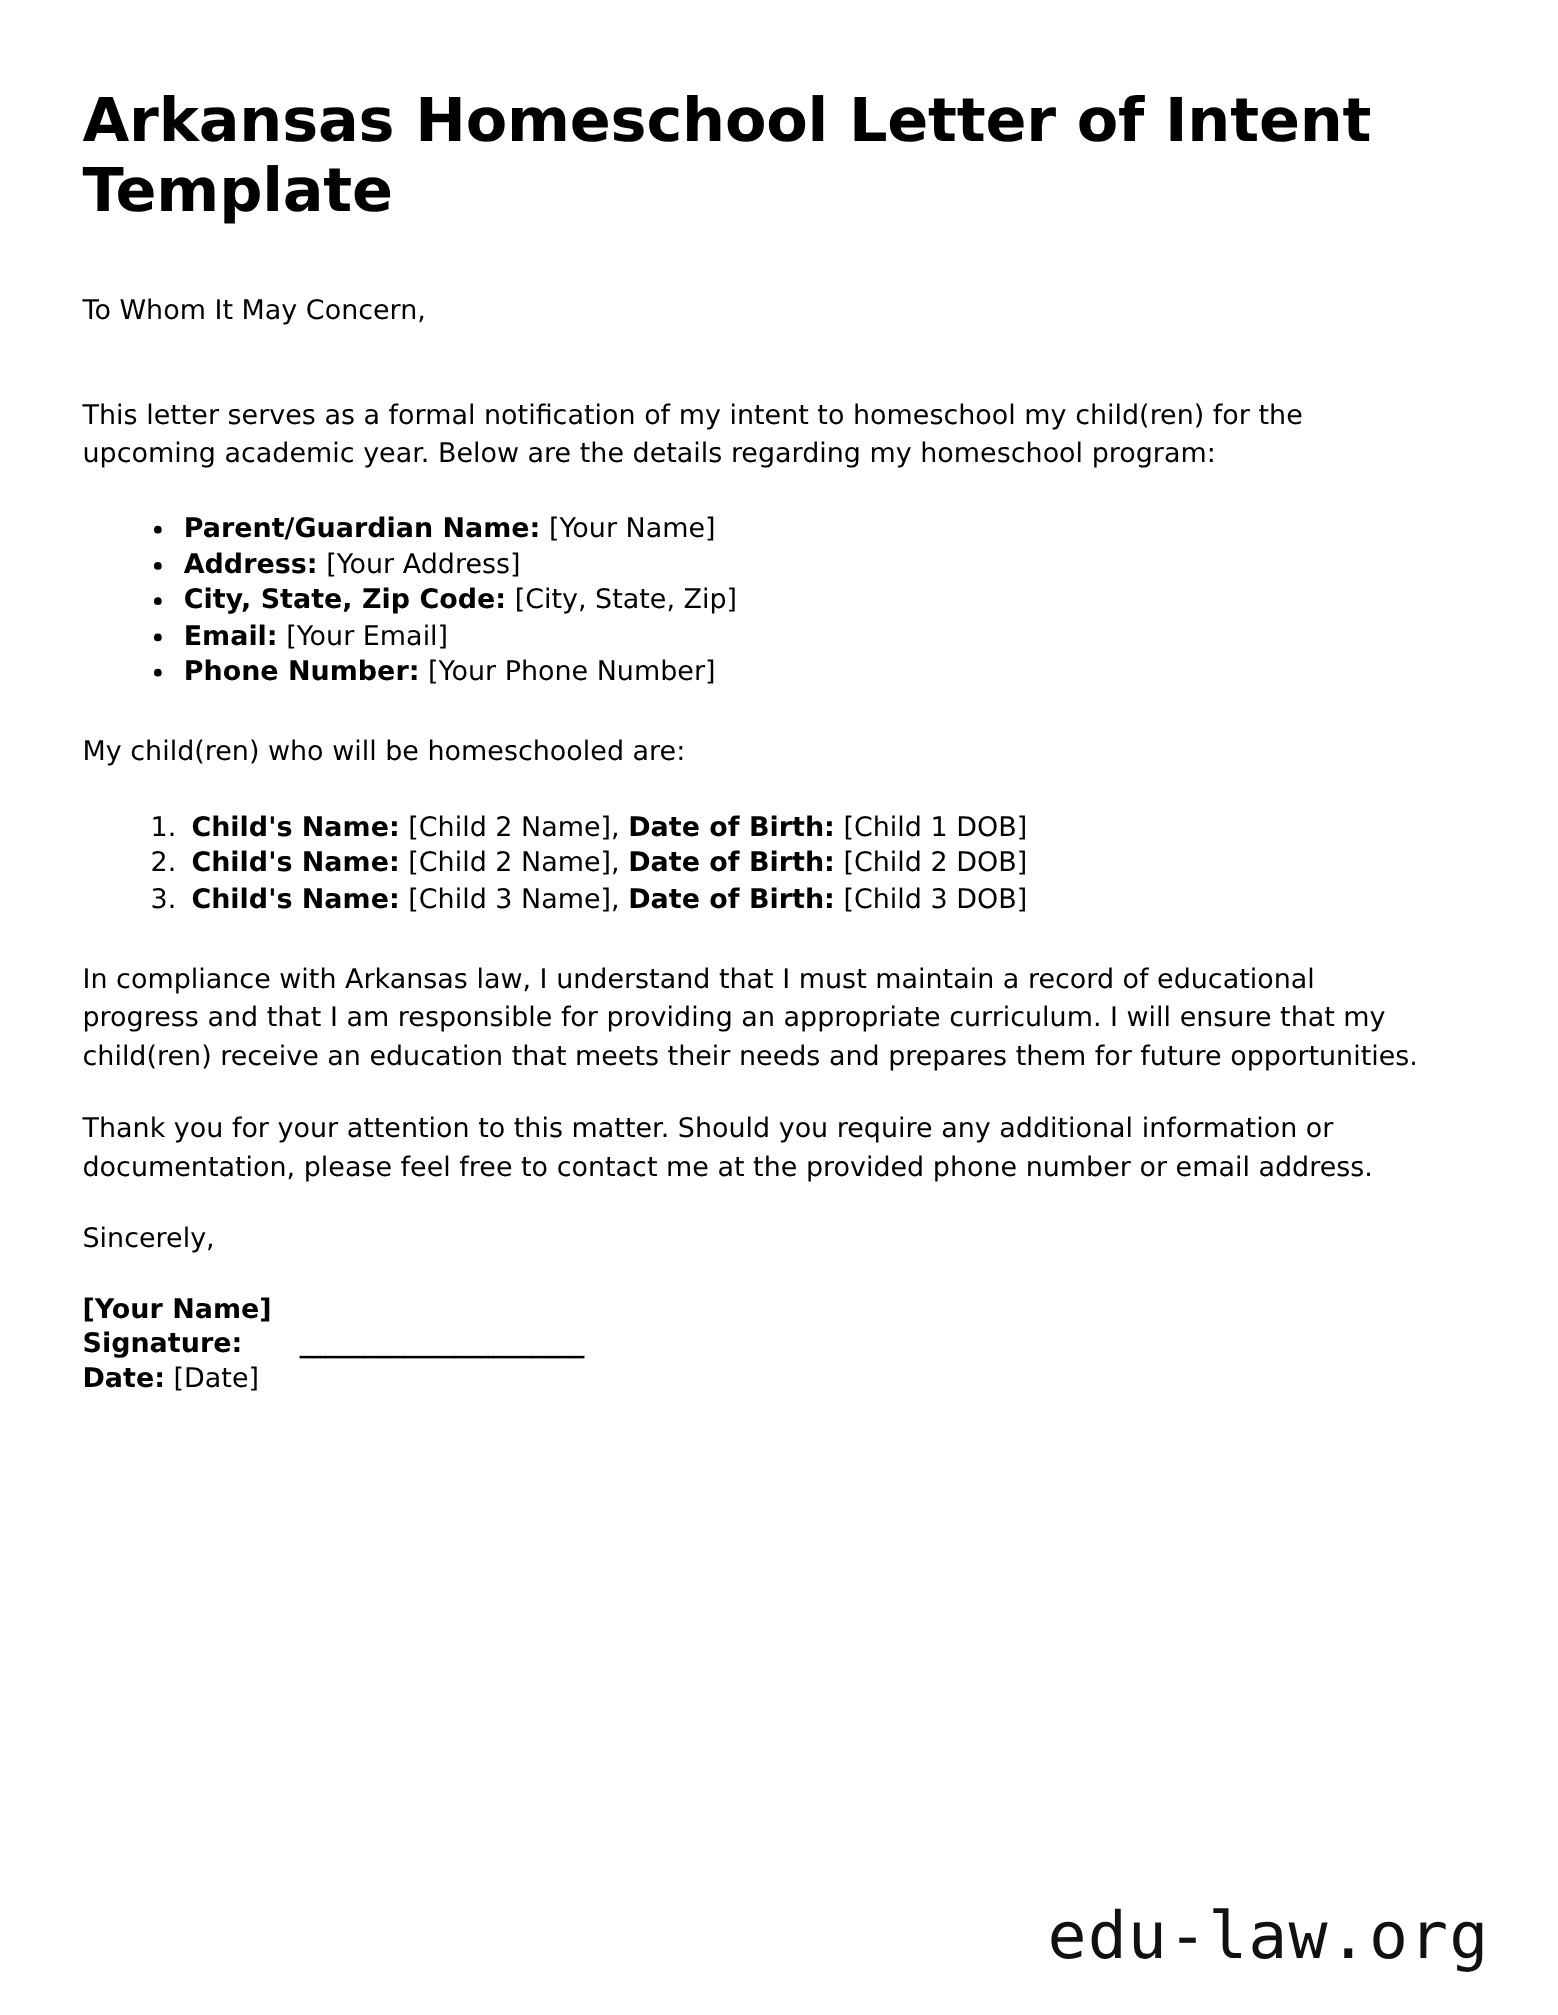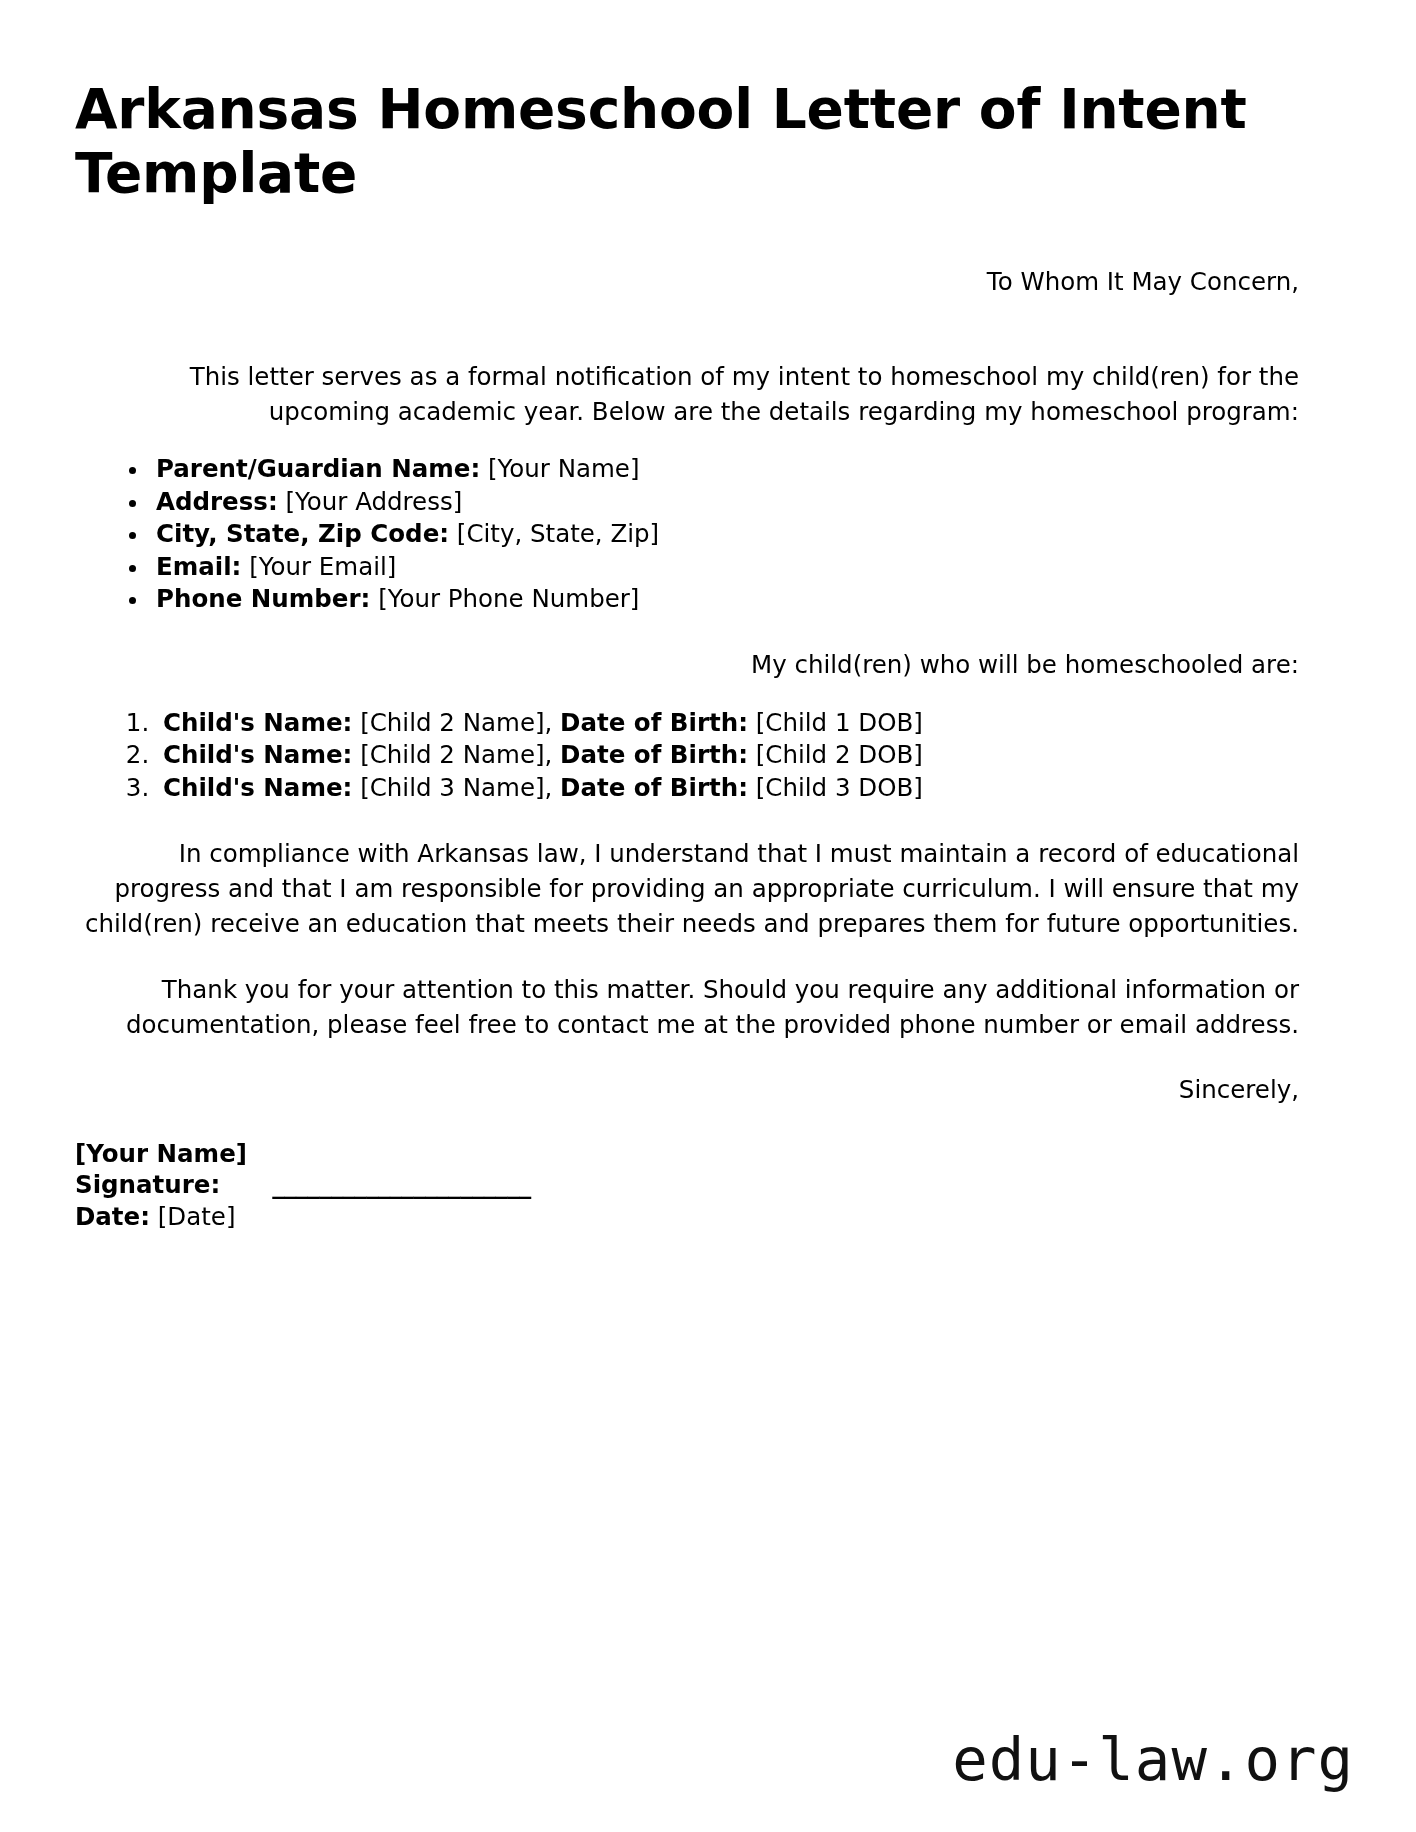--- a/index.html
+++ b/index.html
@@ -34,30 +34,29 @@
     max-width: 1210px;
   }
 
   .para {
     font-family: "DejaVu Sans", sans-serif;
     font-size: 24.5px;
     line-height: 1.44;
     color: #000;
     margin: 0;
     max-width: 1245px;
-    text-align: right;
   }
   .para b, .bold { font-weight: bold; }
 
   .gap-salutation { height: 58px; }
   .gap-p { height: 30px; }
   .gap-list { height: 26px; }
 
   ul.info-list, ol.child-list {
-    margin: 0;
+    margin: 11px;
     padding-left: 75px;
     font-family: "DejaVu Sans", sans-serif;
     font-size: 24.5px;
     line-height: 1.16;
     color: #000;
   }
   ul.info-list { list-style-type: disc; }
   ol.child-list { list-style-type: decimal; padding-left: 82px; }
   ul.info-list li, ol.child-list li {
     margin: 0 0 4px 0;

